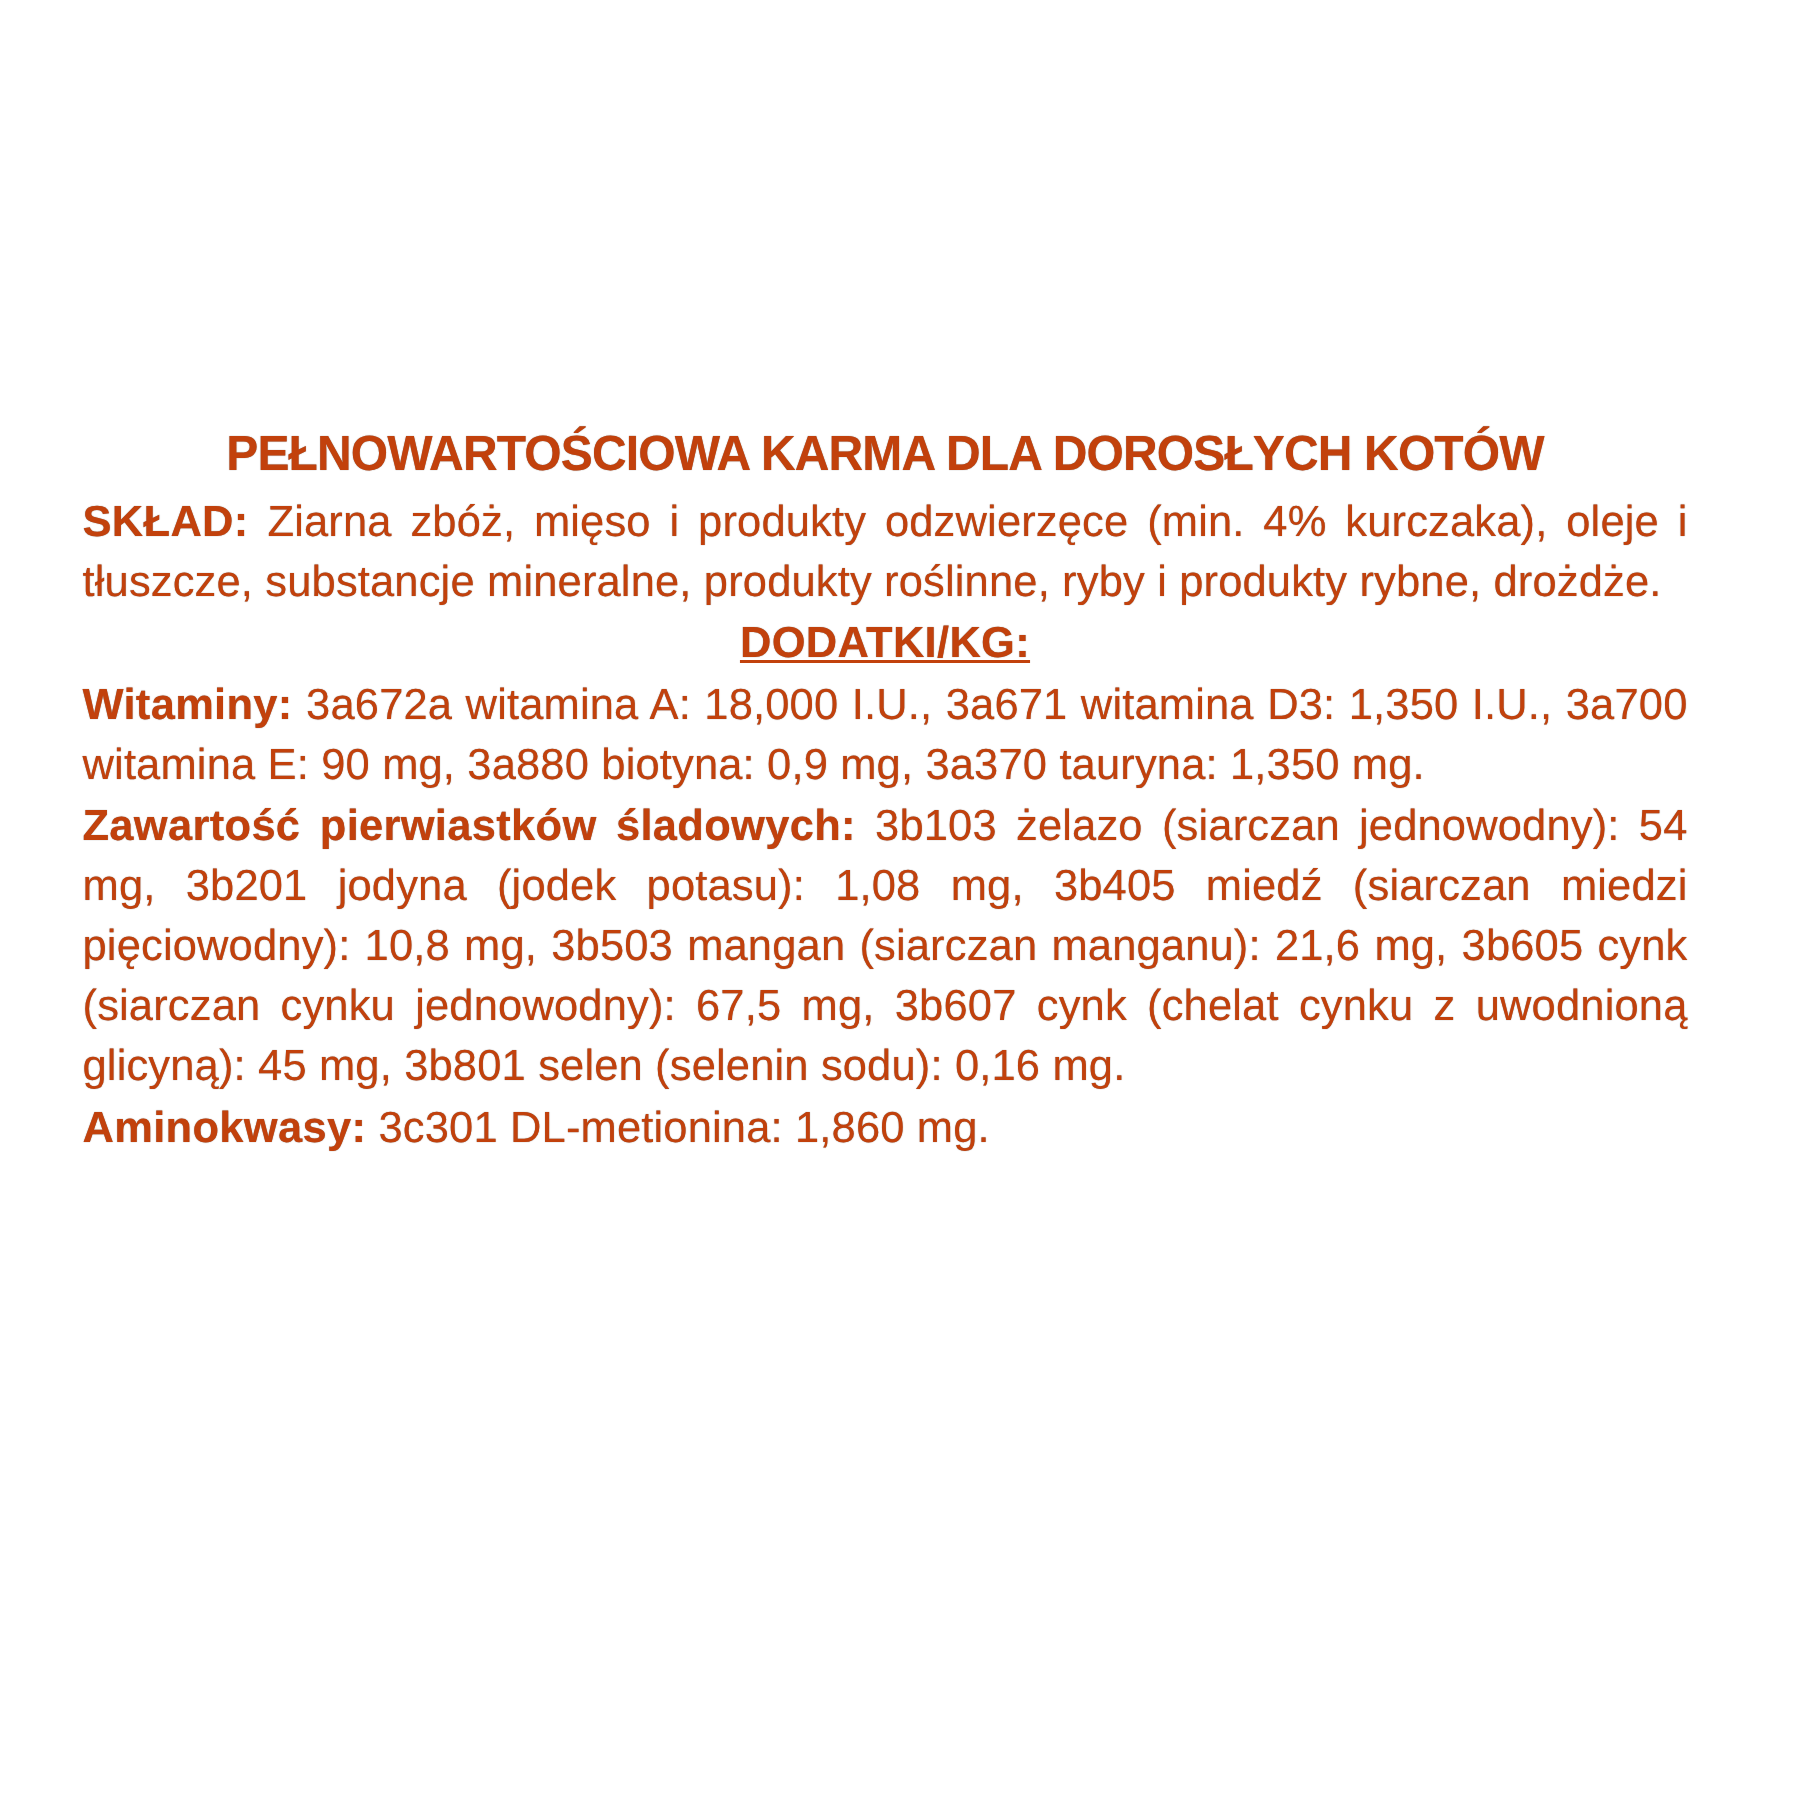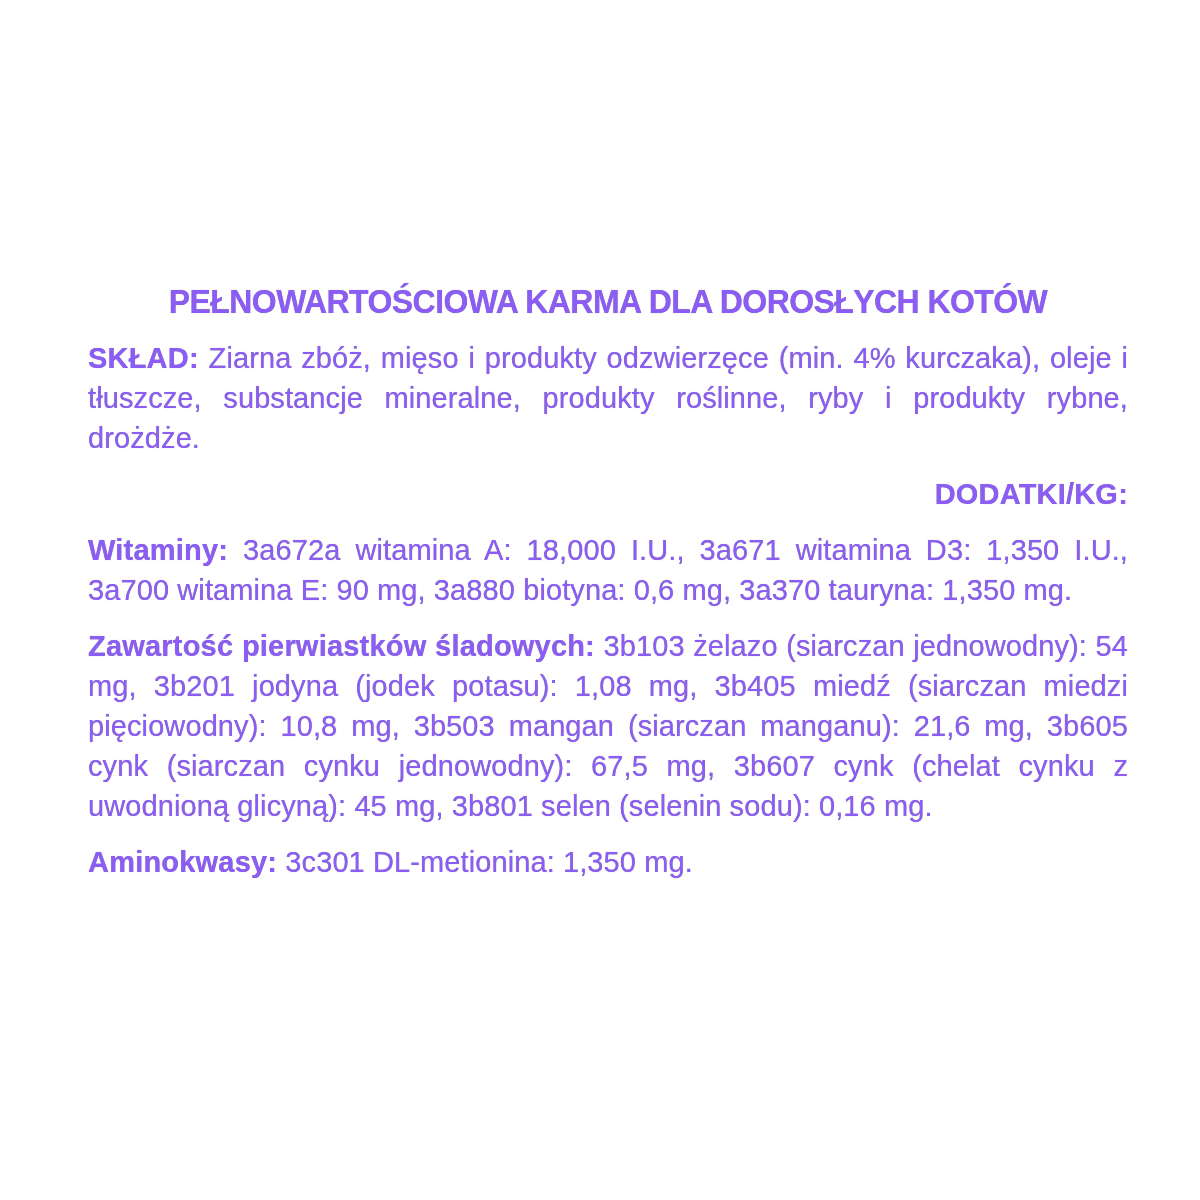--- a/index.html
+++ b/index.html
@@ -10,67 +10,68 @@
   .page {
     position: relative;
     width: 1200px;
     height: 1200px;
     background: #ffffff;
     overflow: hidden;
     font-family: "Liberation Sans", "DejaVu Sans", sans-serif;
   }
   .content {
     position: absolute;
-    left: 72px;
+    left: 54px;
     top: 282px;
     width: 1072px;
-    color: #8b5cf6;
+    color: #c2410c;
     
     text-shadow: 0 0 0.7px rgba(20,20,20,0.55);
   }
   .title {
     margin: 0 0 6px 0;
     font-size: 33px;
     font-weight: bold;
     letter-spacing: -0.6px;
     text-align: center;
     white-space: nowrap;
     transform: scaleX(0.97);
     transform-origin: center;
     line-height: 40px;
   }
   .sec {
-    margin: 16px;
+    margin: 1px;
     font-size: 29px;
     line-height: 40px;
     text-align: justify;
     letter-spacing: 0.1px;
   }
   .sec b.h {
     font-weight: bold;
     letter-spacing: 0.2px;
   }
   .sec.heading-only {
-    text-align: right;
+    text-align: center;
+    text-decoration: underline;
   }
 </style>
 </head>
 <body>
 
 <div class="page">
   <div class="content">
 
     <h1 class="title">PEŁNOWARTOŚCIOWA KARMA DLA DOROSŁYCH KOTÓW</h1>
 
     <p class="sec"><b class="h">SKŁAD:</b> <span>Ziarna zbóż, mięso i produkty odzwierzęce (min. 4% kurczaka), oleje i tłuszcze, substancje mineralne, produkty roślinne, ryby i produkty rybne, drożdże.</span></p>
 
 
     <p class="sec heading-only"><b class="h">DODATKI/KG:</b></p>
 
-    <p class="sec"><b class="h">Witaminy:</b> <span>3a672a witamina A: 18,000 I.U., 3a671 witamina D3: 1,350 I.U., 3a700 witamina E: 90 mg, 3a880 biotyna: 0,6 mg, 3a370 tauryna: 1,350 mg.</span></p>
+    <p class="sec"><b class="h">Witaminy:</b> <span>3a672a witamina A: 18,000 I.U., 3a671 witamina D3: 1,350 I.U., 3a700 witamina E: 90 mg, 3a880 biotyna: 0,9 mg, 3a370 tauryna: 1,350 mg.</span></p>
 
     <p class="sec"><b class="h">Zawartość pierwiastków śladowych:</b> <span>3b103 żelazo (siarczan jednowodny): 54 mg, 3b201 jodyna (jodek potasu): 1,08 mg, 3b405 miedź (siarczan miedzi pięciowodny): 10,8 mg, 3b503 mangan (siarczan manganu): 21,6 mg, 3b605 cynk (siarczan cynku jednowodny): 67,5 mg, 3b607 cynk (chelat cynku z uwodnioną glicyną): 45 mg, 3b801 selen (selenin sodu): 0,16 mg.</span></p>
 
-    <p class="sec"><b class="h">Aminokwasy:</b> <span>3c301 DL-metionina: 1,350 mg.</span></p>
+    <p class="sec"><b class="h">Aminokwasy:</b> <span>3c301 DL-metionina: 1,860 mg.</span></p>
 
 
   </div>
 </div>
 
 </body></html>

